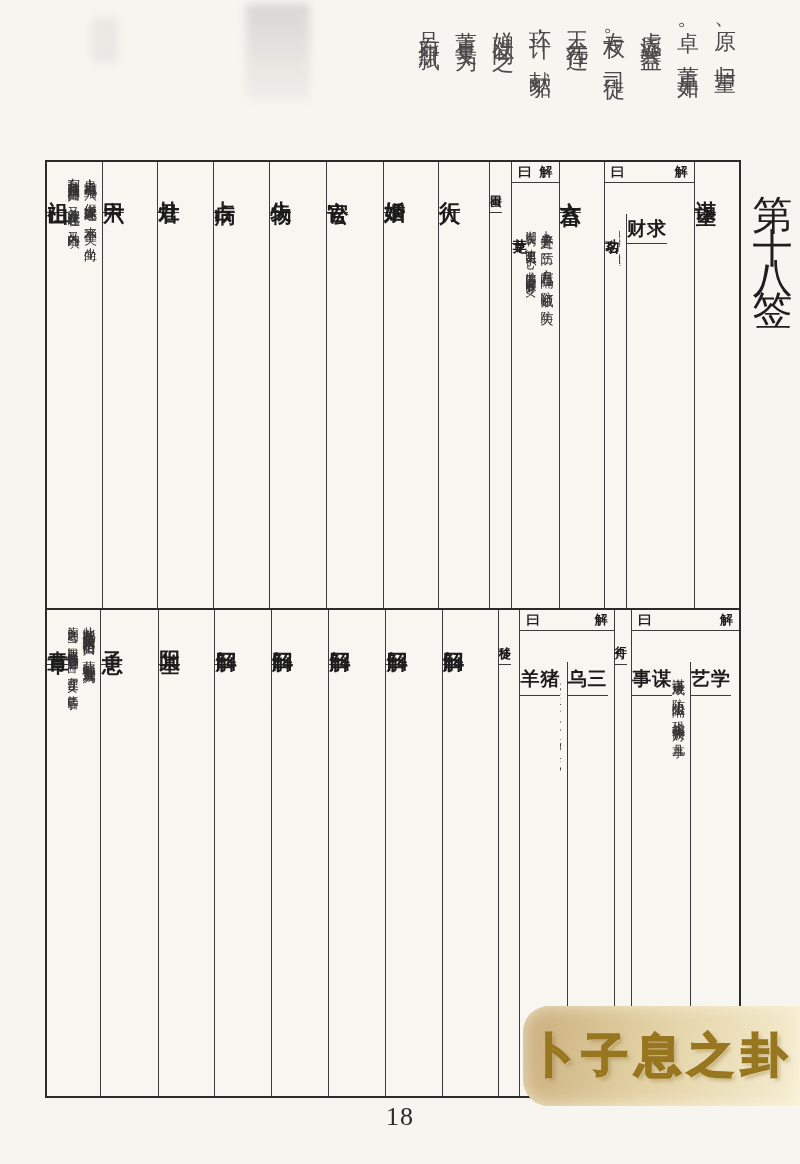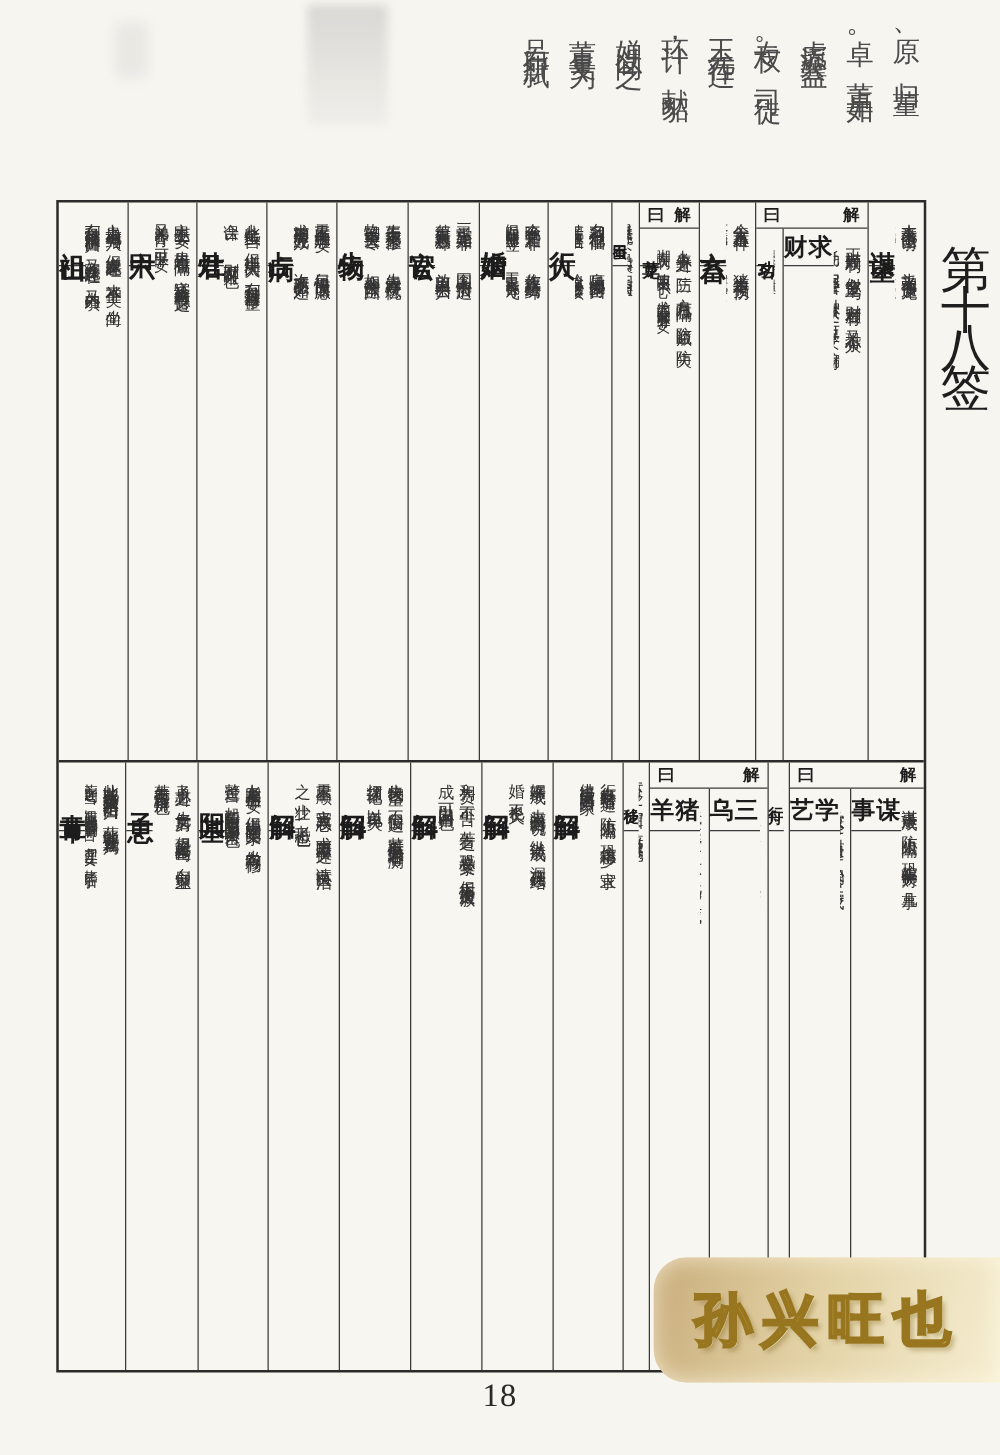--- a/index.html
+++ b/index.html
@@ -14,21 +14,21 @@
   .intro{position:absolute;top:14px;right:56px;height:152px;writing-mode:vertical-rl;
          white-space:pre-line;font-size:22px;line-height:37px;letter-spacing:6px;color:#4a4a4a;}
   
   .sign-title{position:absolute;top:164px;right:8px;height:330px;writing-mode:vertical-rl;
               font-size:40px;letter-spacing:32px;line-height:1;color:#1e1e1e;}
   
   .ftable{position:absolute;left:45px;top:160px;width:692px;border:2.5px solid #2b2b2b;background:#f8f6f1;}
   .section{display:flex;align-items:stretch;}
   .sec-top{height:446px;border-bottom:2.5px solid #2b2b2b;}
   .sec-bottom{height:486px;}
-  .sec-top > * + *, .sec-bottom > * + *, .grp-row > * + *{border-left:1.5px solid #3b3b3b;}
+  .sec-top > * + *, .sec-bottom > * + *, .grp-row > * + *{border-left:1.5px solid #3b3b3b;gap:31px;}
   .col{display:flex;flex-direction:row;min-width:0;}
   .hdr{height:50px;display:flex;align-items:center;justify-content:center;
        border-bottom:1.5px solid #3b3b3b;font-weight:bold;color:#1c1c1c;flex:none;}
   .sec-bottom .hdr{height:54px;}
   .hdr .v{writing-mode:vertical-rl;font-size:21px;line-height:1;letter-spacing:3px;}
   .hdr.small .v{font-size:12px;letter-spacing:1px;}
   .hdr .hz{font-size:19px;letter-spacing:1px;}
   .grp{display:flex;flex-direction:column;min-width:0;}
   .band{height:20px;line-height:20px;flex:none;font-size:13px;font-weight:bold;color:#1c1c1c;
         text-align:justify;text-align-last:justify;padding:0 6px;border-bottom:1.5px solid #3b3b3b;}
@@ -293,39 +293,39 @@
       <div class="col" style="flex:17">
         <div class="hdr small">
             <span class="v">行舟</span>
           </div>
         <div class="content">行舟有不测　恐凶也　守可吉</div>
       </div>
 
       <div class="grp" style="flex:110">
         <div class="band">曰解</div>
         <div class="grp-row">
+          <div class="col" style="flex:60">
+            <div class="hdr">
+                <span class="hz">事谋</span>
+              </div>
+            <div class="content">谋事难成　防小人阻隔　恐生祸非失财　凡事
+贪心　不可谋　守旧则安</div>
+          </div>
           <div class="col" style="flex:50">
             <div class="hdr">
                 <span class="hz">艺学</span>
               </div>
             <div class="content">卜学技艺之卦　时令未通　小人祸害　学不成
 旧待时　从师学之可成也</div>
           </div>
-          <div class="col" style="flex:60">
-            <div class="hdr">
-                <span class="hz">事谋</span>
-              </div>
-            <div class="content">谋事难成　防小人阻隔　恐生祸非失财　凡事
-贪心　不可谋　守旧则安</div>
-          </div>
         </div>
       </div>
 
     </div>
   </div>
 
   <div class="wm">
-    <span class="wm-text">孙兴旺也</span>
+    <span class="wm-text">卜子息之卦</span>
   </div>
 
   <div class="pageno">18</div>
 
 </div>
 
 </body></html>

